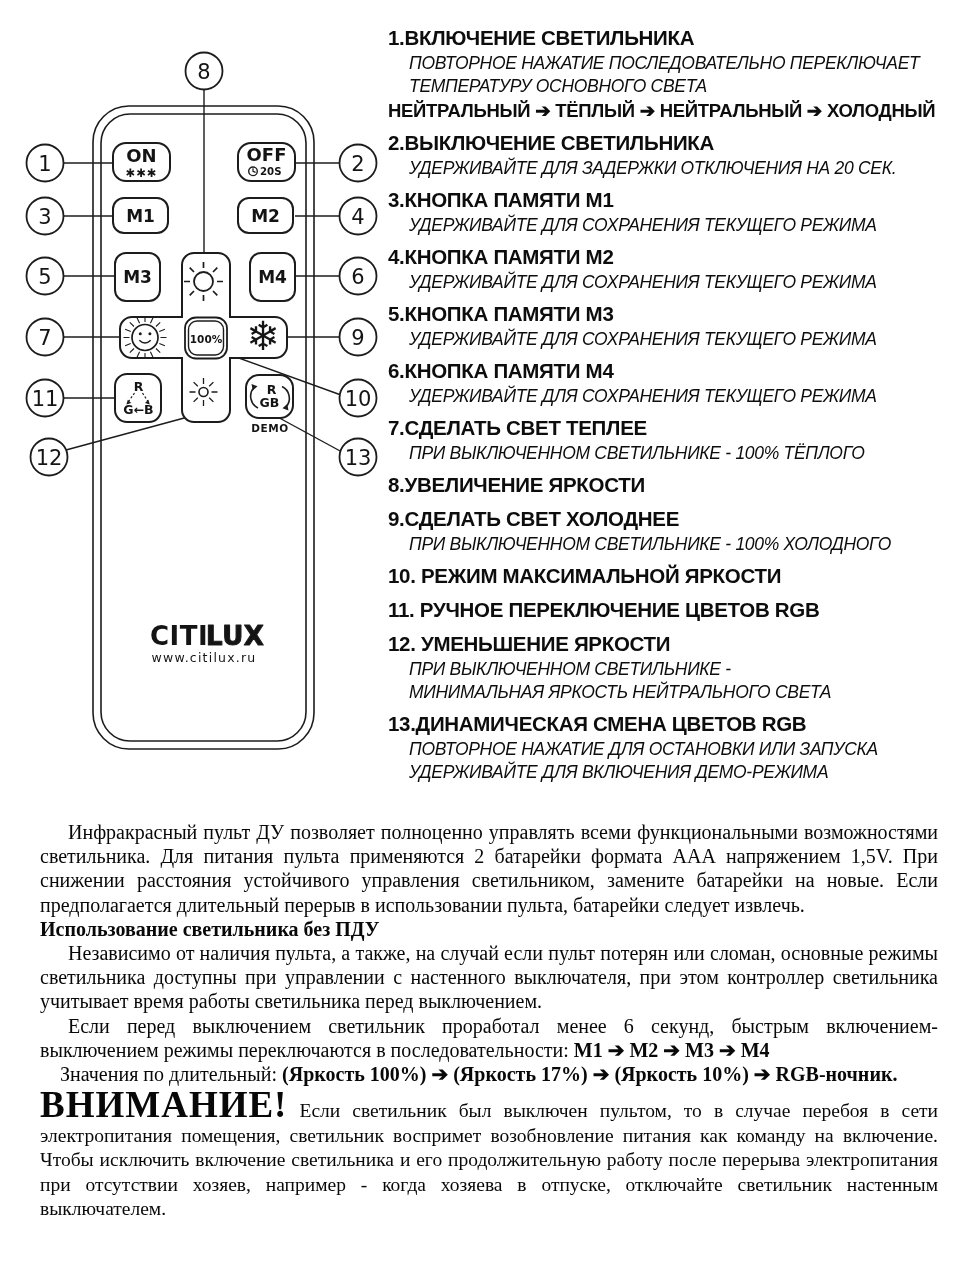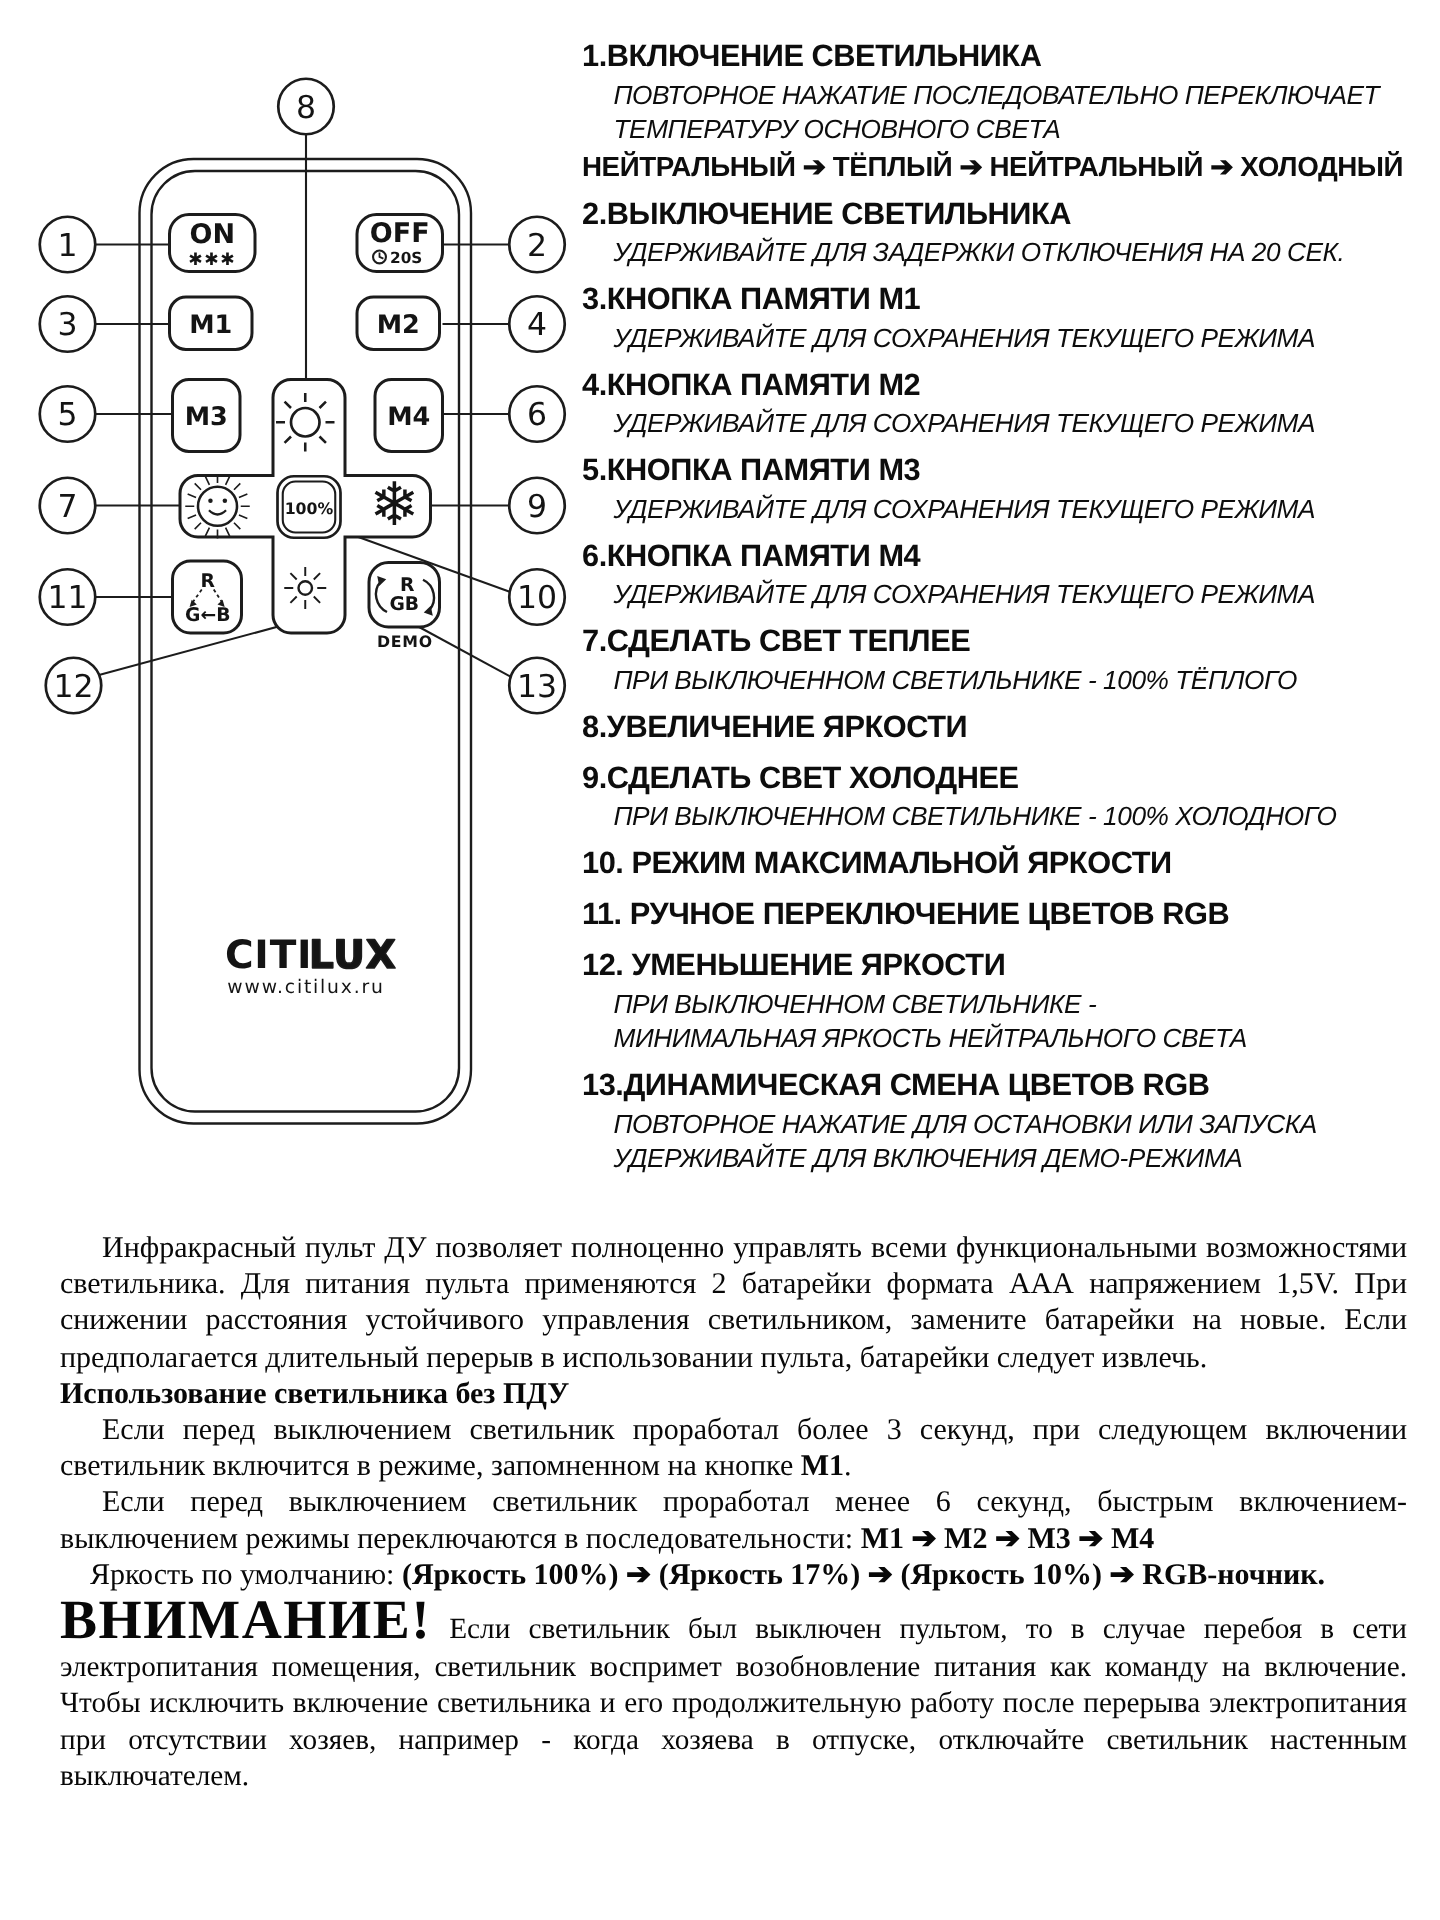--- a/index.html
+++ b/index.html
@@ -267,19 +267,19 @@
     <div class="fi">
       <div class="fi-title">13.ДИНАМИЧЕСКАЯ СМЕНА ЦВЕТОВ RGB</div>
       <div class="fi-sub">ПОВТОРНОЕ НАЖАТИЕ ДЛЯ ОСТАНОВКИ ИЛИ ЗАПУСКА</div>
       <div class="fi-sub">УДЕРЖИВАЙТЕ ДЛЯ ВКЛЮЧЕНИЯ ДЕМО-РЕЖИМА</div>
     </div>
   </div>
 
   <div class="body-text">
     <p class="ind">Инфракрасный пульт ДУ позволяет полноценно управлять всеми функциональными возможностями светильника. Для питания пульта применяются 2 батарейки формата ААА напряжением 1,5V. При снижении расстояния устойчивого управления светильником, замените батарейки на новые. Если предполагается длительный перерыв в использовании пульта, батарейки следует извлечь.</p>
     <p class="center-h">Использование светильника без ПДУ</p>
-    <p class="ind"><span>Если перед выключением светильник проработал более 3 секунд, при следующем включении светильник включится в режиме, запомненном на кнопке </span><span class="b">М1</span><span>.</span></p>
+    <p class="ind">Независимо от наличия пульта, а также, на случай если пульт потерян или сломан, основные режимы светильника доступны при управлении с настенного выключателя, при этом контроллер светильника учитывает время работы светильника перед выключением.</p>
     <p class="ind"><span>Если перед выключением светильник проработал менее 6 секунд, быстрым включением-выключением режимы переключаются в последовательности: </span><span class="b">М1 ➔ М2 ➔ М3 ➔ М4</span></p>
-    <p class="p-defaults"><span>Яркость по умолчанию: </span><span class="b">(Яркость 100%) ➔ (Яркость 17%) ➔ (Яркость 10%) ➔ RGB-ночник.</span></p>
+    <p class="p-defaults"><span>Значения по длительный: </span><span class="b">(Яркость 100%) ➔ (Яркость 17%) ➔ (Яркость 10%) ➔ RGB-ночник.</span></p>
     <p class="attn"><span class="attn-word">ВНИМАНИЕ!</span><span> Если светильник был выключен пультом, то в случае перебоя в сети электропитания помещения, светильник воспримет возобновление питания как команду на включение. Чтобы исключить включение светильника и его продолжительную работу после перерыва электропитания при отсутствии хозяев, например - когда хозяева в отпуске, отключайте светильник настенным выключателем.</span></p>
   </div>
 
 </div>
 
 </body></html>

